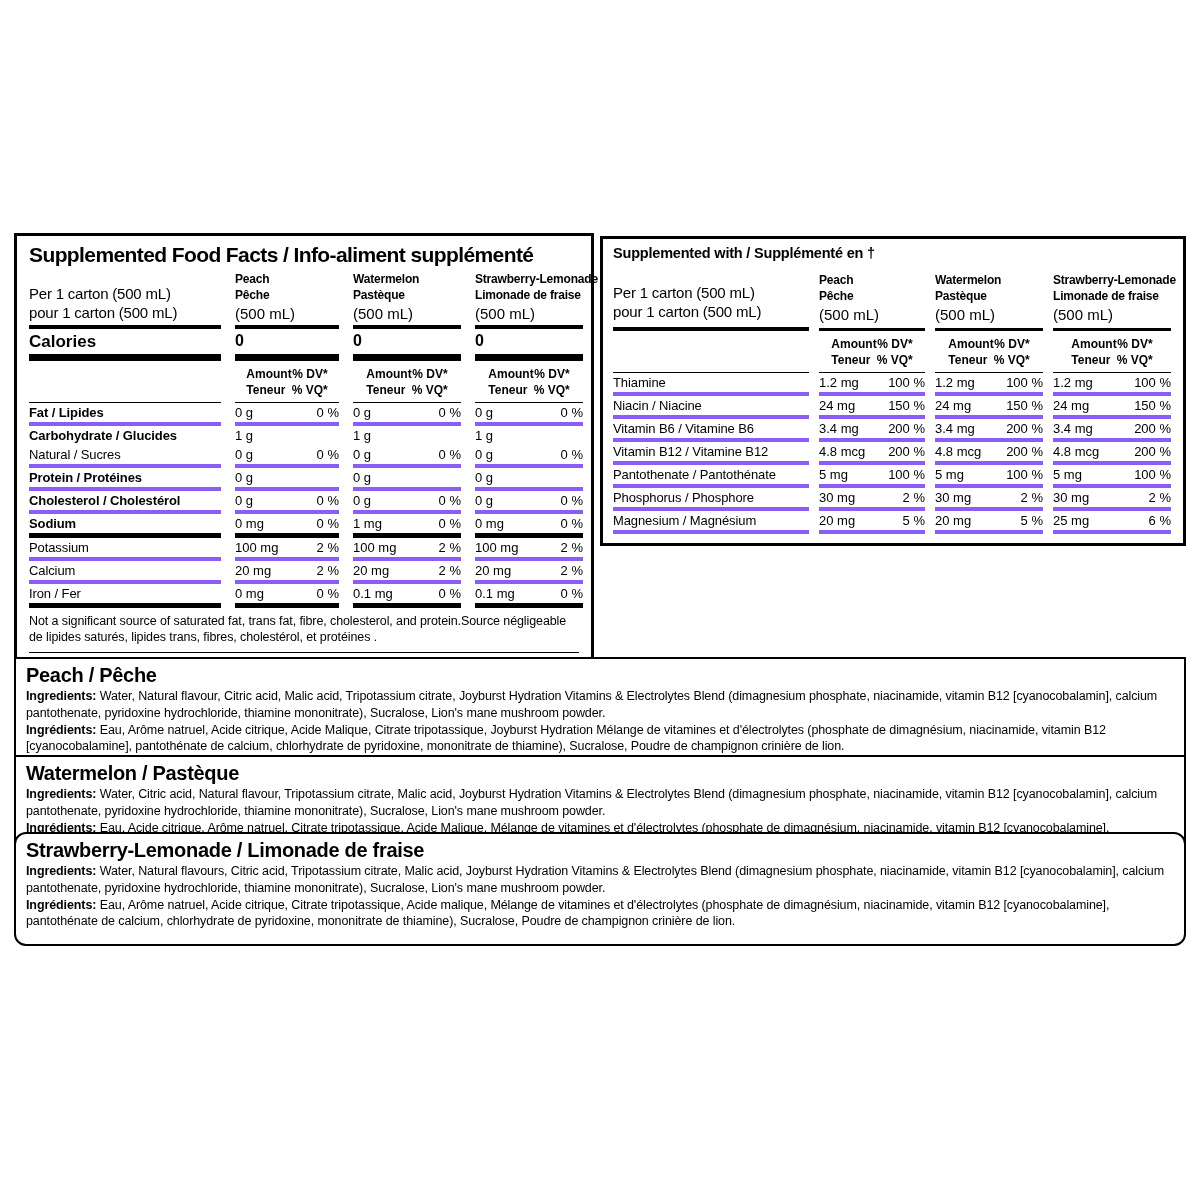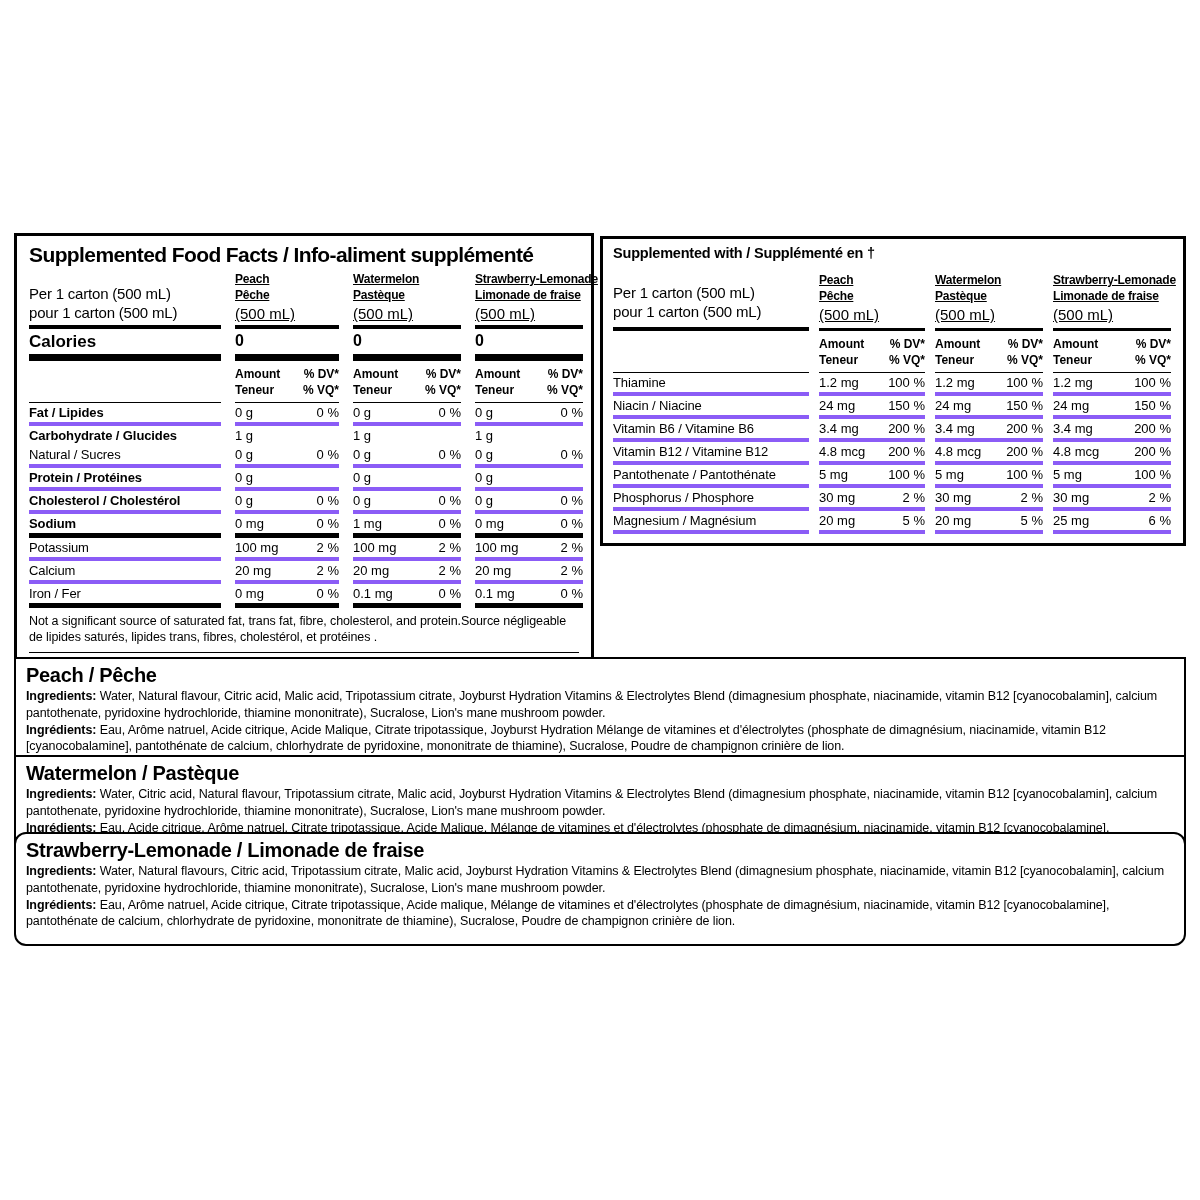--- a/index.html
+++ b/index.html
@@ -11,30 +11,30 @@
   #nutrition-panel { left:14px; top:225px; width:580px; padding:7px 12px 8px; }
   #supplemented-panel { left:600px; top:228px; width:586px; padding:6px 10px 9px; }
 
   
   .sff-title { font-size:21px; font-weight:bold; letter-spacing:-0.6px; margin-bottom:5px; white-space:nowrap; }
   .grid { display:grid; grid-template-columns:192px 104px 108px 108px; column-gap:14px; }
   #supplemented-panel .grid { grid-template-columns:196px 106px 108px 118px; column-gap:10px; }
 
   .head-row { align-items:end; }
   .serving { font-size:15px; line-height:1.32; letter-spacing:-0.2px; padding-bottom:2px; }
-  .fhead { padding-bottom:2px;text-decoration:underline; }
+  .fhead { padding-bottom:2px; }
   .fname { font-size:12px; font-weight:bold; line-height:1.3; letter-spacing:-0.2px; white-space:nowrap; }
   .fsize { font-size:15px; line-height:1.2; margin-top:2px; white-space:nowrap; }
 
   .cal-row > div { border-top:4px solid #000; border-bottom:7px solid #000; padding:3px 0 2px; }
   .cal-label { font-size:17px; font-weight:bold; }
   .cal-val { font-size:16px; font-weight:bold; }
 
   .ah-row > div { border-bottom:1px solid #000; padding:5px 0 3px; }
-  .ah { display:flex; justify-content:space-between; font-size:12px; font-weight:bold; line-height:1.35; }
+  .ah { display:flex; justify-content:center; font-size:12px; font-weight:bold; line-height:1.35; }
   .ah .r { text-align:right; }
 
   .nrow > div { padding:2px 0 2px; display:flex; align-items:center; }
   .nrow .vcell { justify-content:space-between; }
   .nlabel { font-size:13px; letter-spacing:-0.1px; }
   .b .nlabel { font-weight:bold; }
   .indent { padding-left:15px; }
   .vcell span { font-size:13px; }
   .sep1 > div { border-bottom:4px solid #8b5cf6; }
   .sep5 > div { border-bottom:5px solid #000; }

